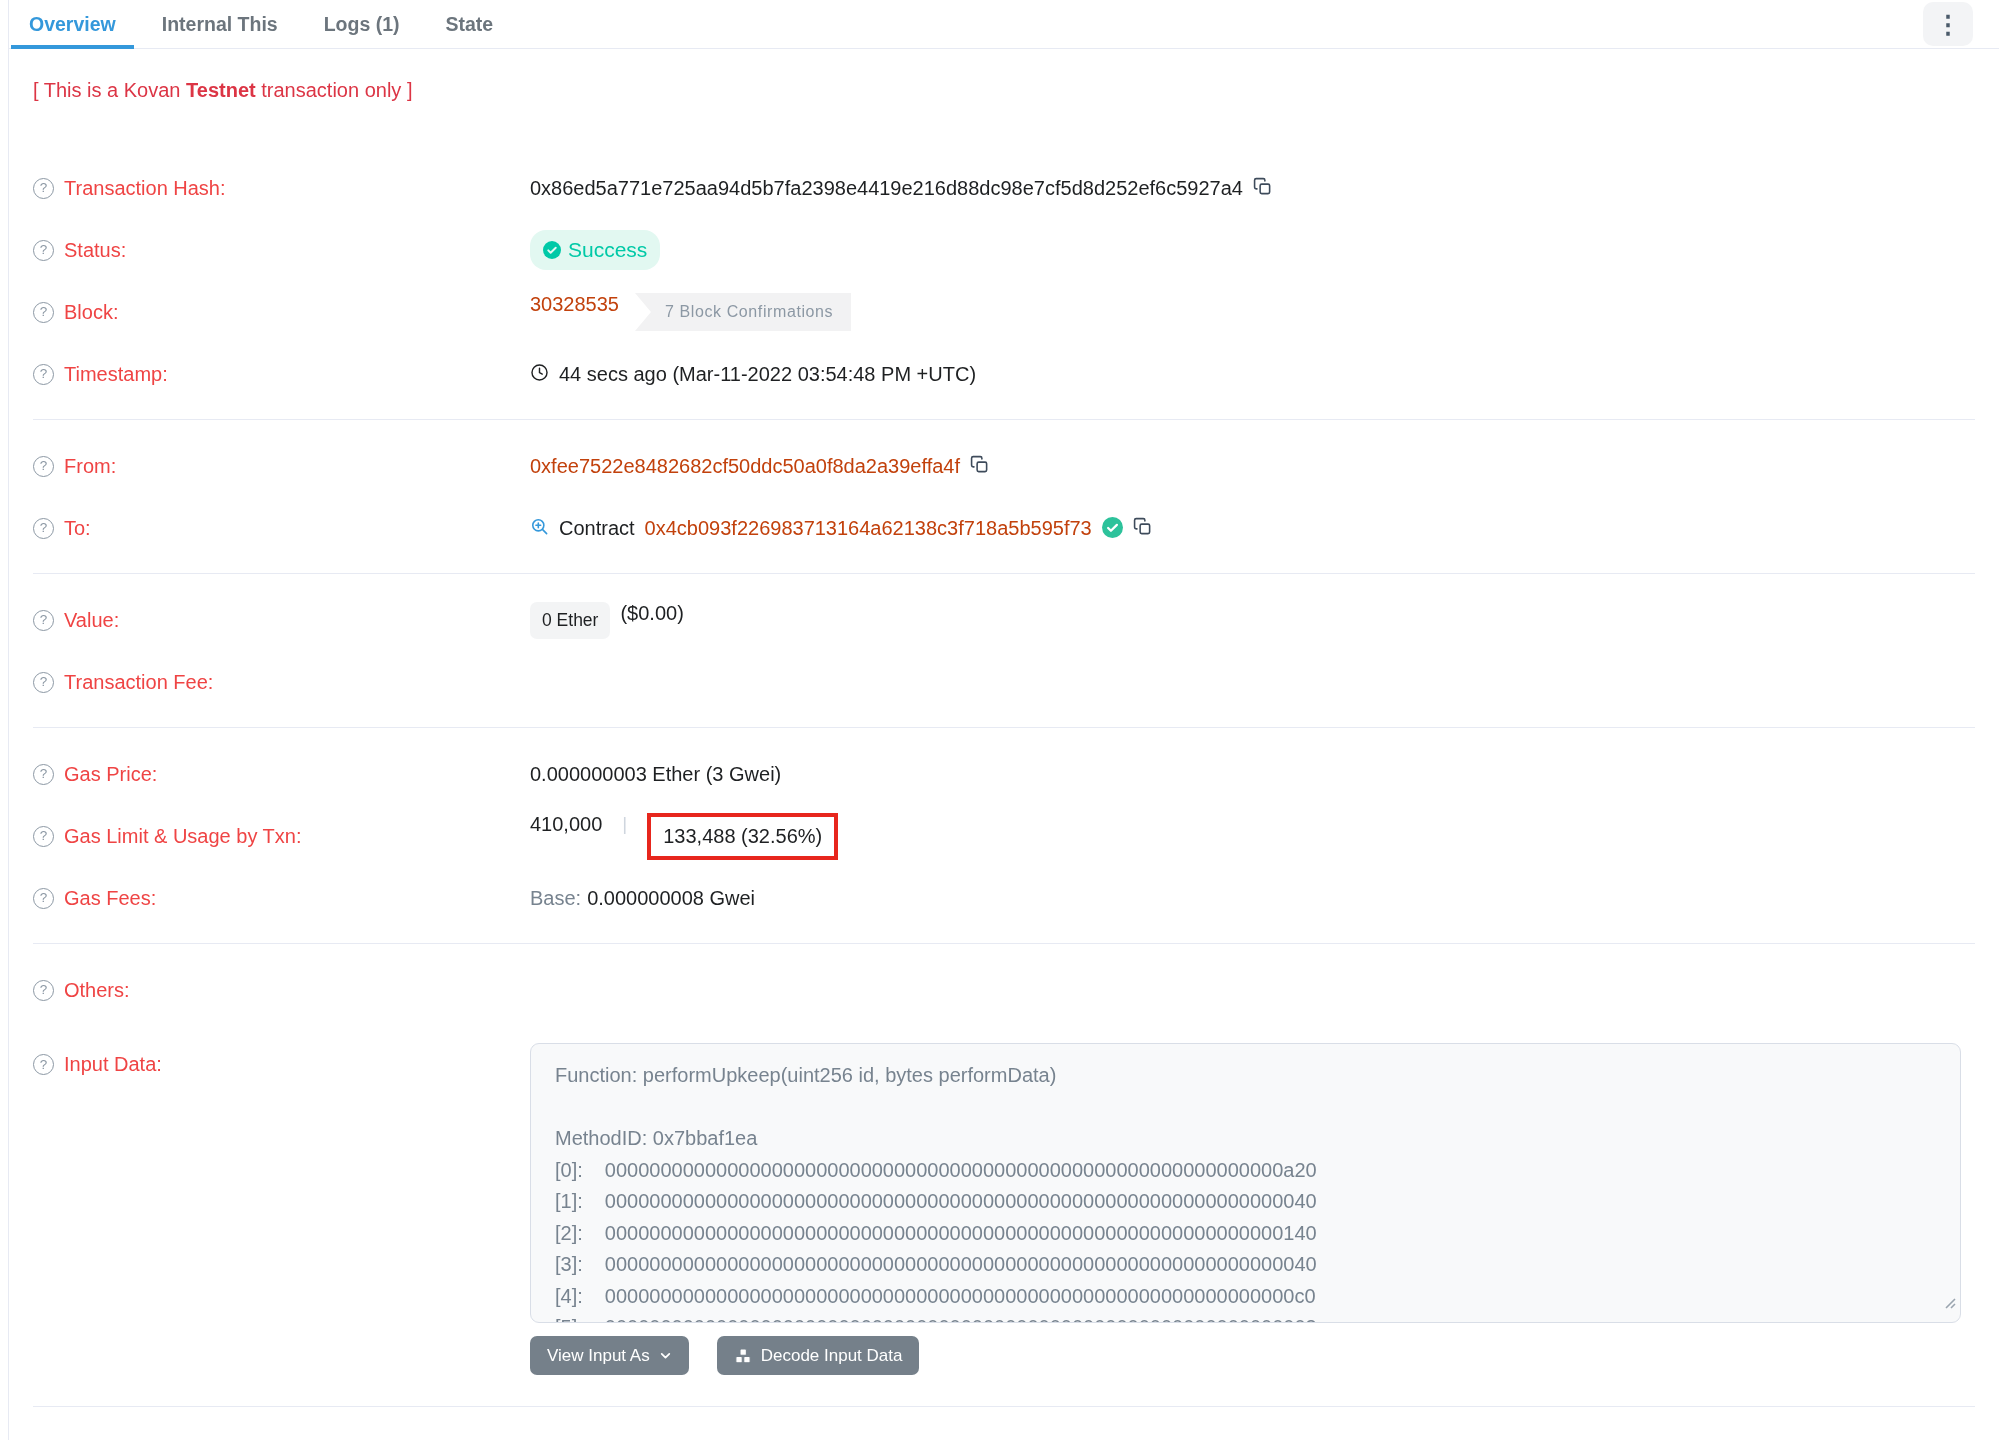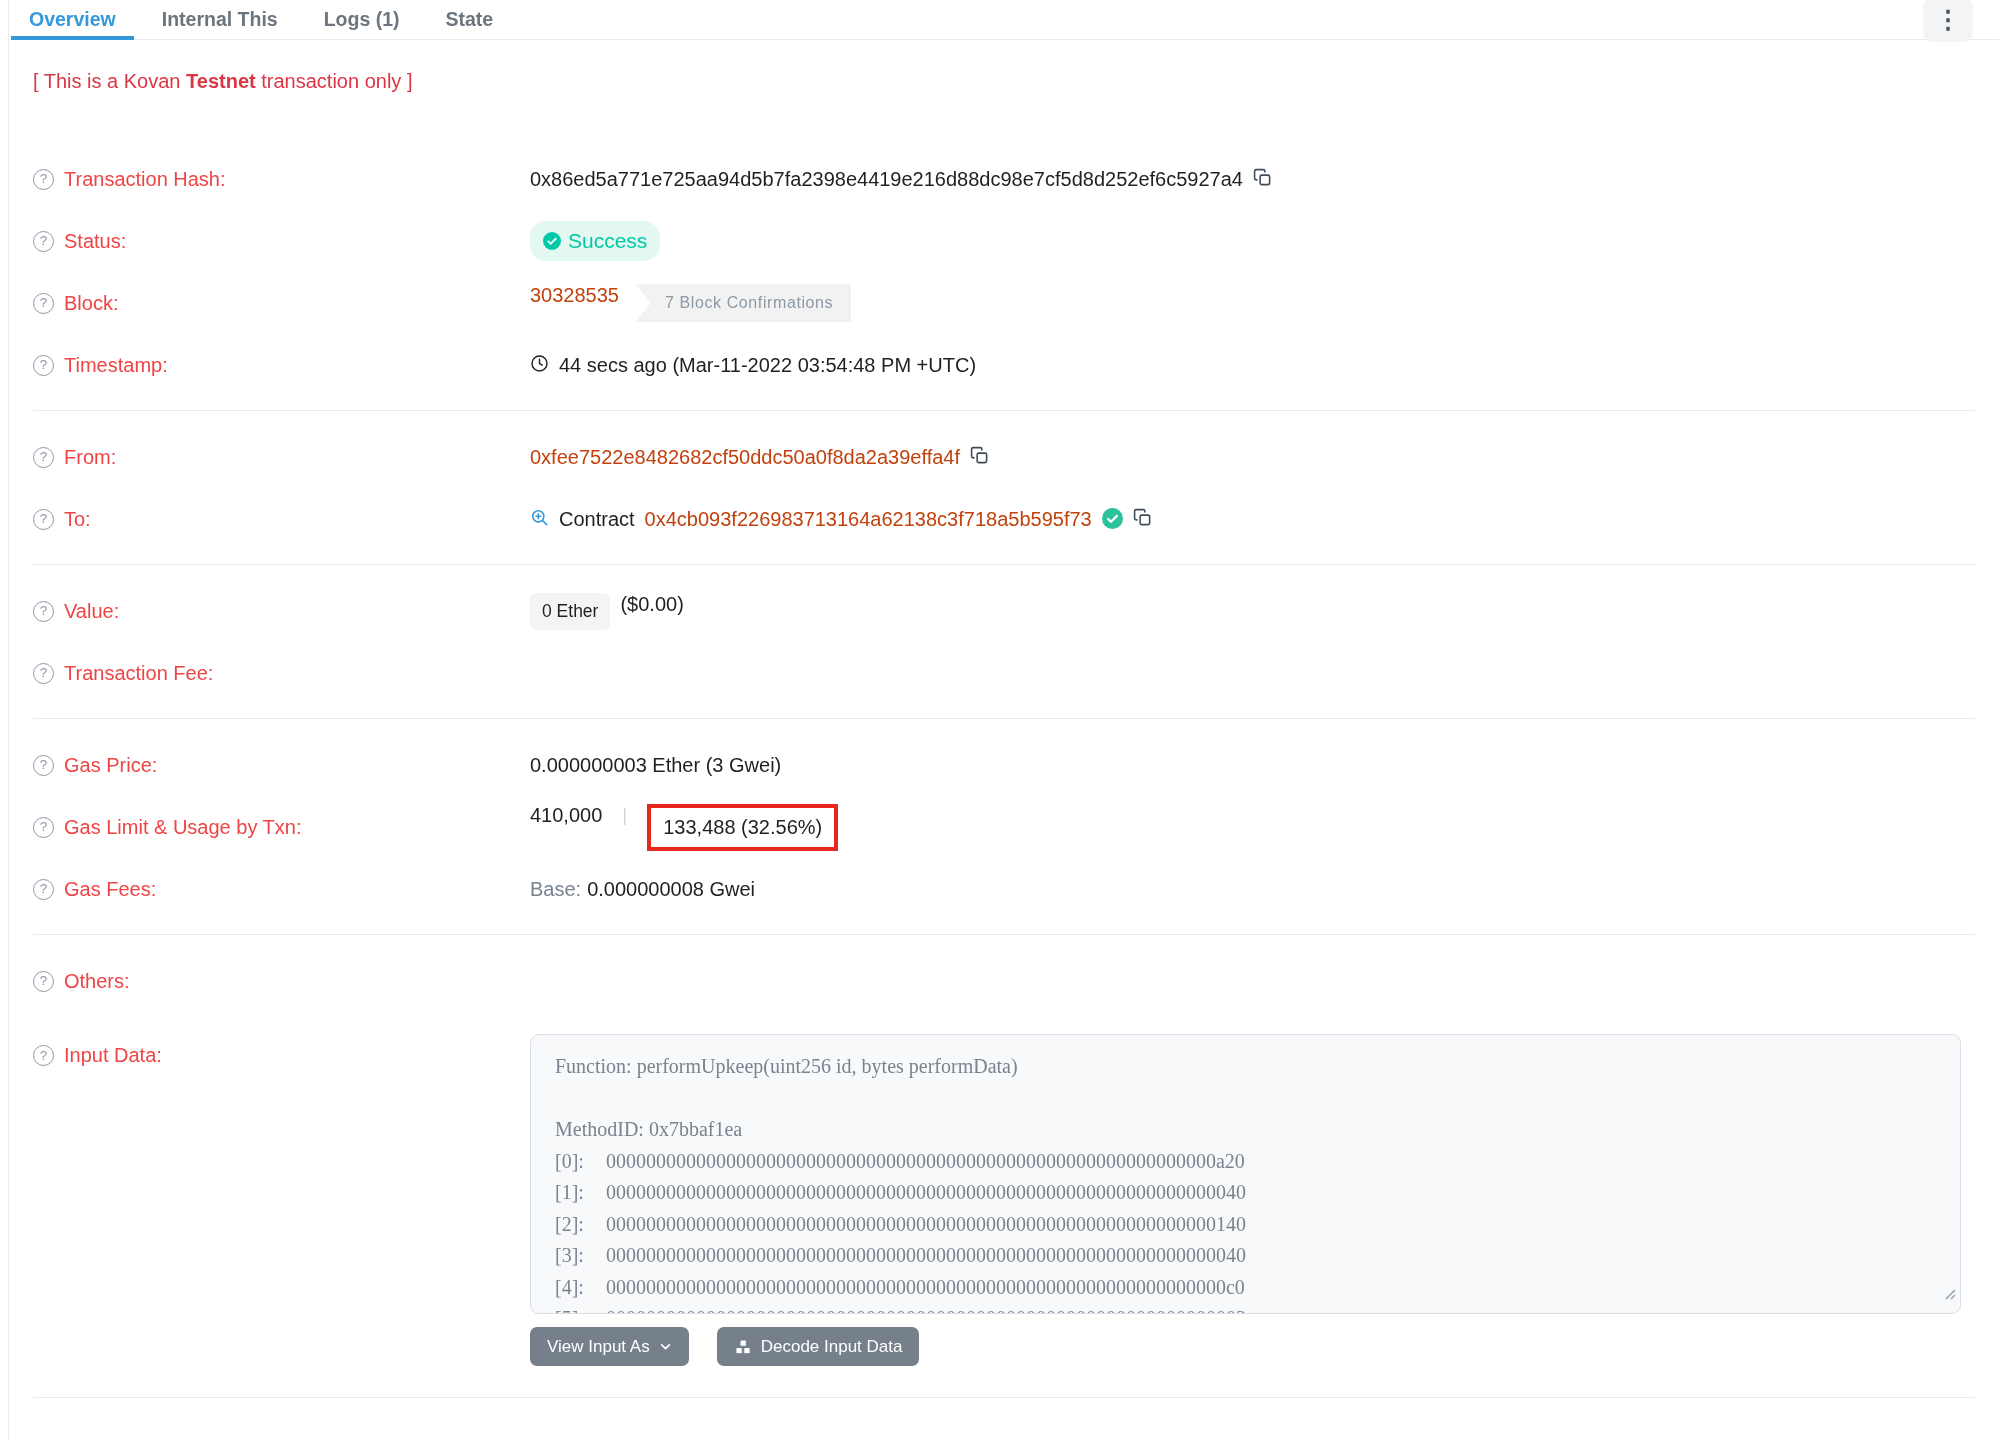--- a/index.html
+++ b/index.html
@@ -6,21 +6,21 @@
   html,body { margin:0; padding:0; }
   body {
     width:1999px; height:1440px; overflow:hidden;
     background:#ffffff; color:#1e2022;
     font-family:"Liberation Sans","DejaVu Sans",sans-serif;
     font-size:20px;
   }
   .card { margin-left:8px; border-left:1px solid #e7eaf3; min-height:1440px; }
 
   
-  .tabbar { display:flex; align-items:stretch; height:40px; border-bottom:1px solid #e7eaf3; padding-left:2px;justify-content:space-between; }
+  .tabbar { display:flex; align-items:stretch; height:49px; border-bottom:1px solid #e7eaf3; padding-left:2px;justify-content:space-between; }
   .tab { position:relative; display:flex; align-items:center; padding:0 18px; margin-right:10px;
          font-size:19.5px; font-weight:700; color:#6c757d; cursor:pointer; white-space:nowrap; }
   .tab.active { color:#3498db; }
   .tab.active::after { content:""; position:absolute; left:0; right:0; bottom:-1px; height:4px; background:#3498db; }
   .kebab { margin-left:auto; margin-right:26px; align-self:center; width:50px; height:44px; border:none;
            border-radius:10px; background:#f3f4f6; display:flex; align-items:center; justify-content:center; cursor:pointer; }
   .kebab span { color:#4a5a6a; font-size:25px; font-weight:700; line-height:1; }
 
   
   .notice { padding:30px 24px 0; color:#dc3545; font-size:20px; margin-bottom:55px; }
@@ -55,21 +55,21 @@
 
   .muted { color:#77838f; }
   .vsep { color:#cfd6de; font-size:19px; margin:0 10px; }
   .annotation { border:4px solid #e7261d; padding:8px 12px; display:inline-block; }
 
   
   .input-row { margin-top:22px; }
   .input-row .label-cell { padding-top:10px; }
   .input-box { position:relative; width:1431px; height:280px; overflow:hidden;
                background:#f8f9fa; border:1px solid #d9dee7; border-radius:9px;
-               padding:16px 24px; font-family:Liberation Serif, serif;
+               padding:16px 24px; font-family:Liberation Sans, sans-serif;
                font-size:20px; line-height:31.5px; color:#77838f; cursor:text; }
   .mono-line { white-space:pre; }
   .mono-line .idx { display:inline-block; margin-right:1.1em; }
   .blank-line { height:31.5px; }
   .resize-grip { position:absolute; right:4px; bottom:4px; cursor:nwse-resize; }
 
   .btn-row { display:flex; gap:28px; margin-top:13px; }
   .btn { display:inline-flex; align-items:center; gap:9px; background:#75808a; color:#ffffff;
          border:none; border-radius:7px; height:39px; padding:0 17px; font-size:17px;
          font-family:inherit; cursor:pointer; white-space:nowrap; }

